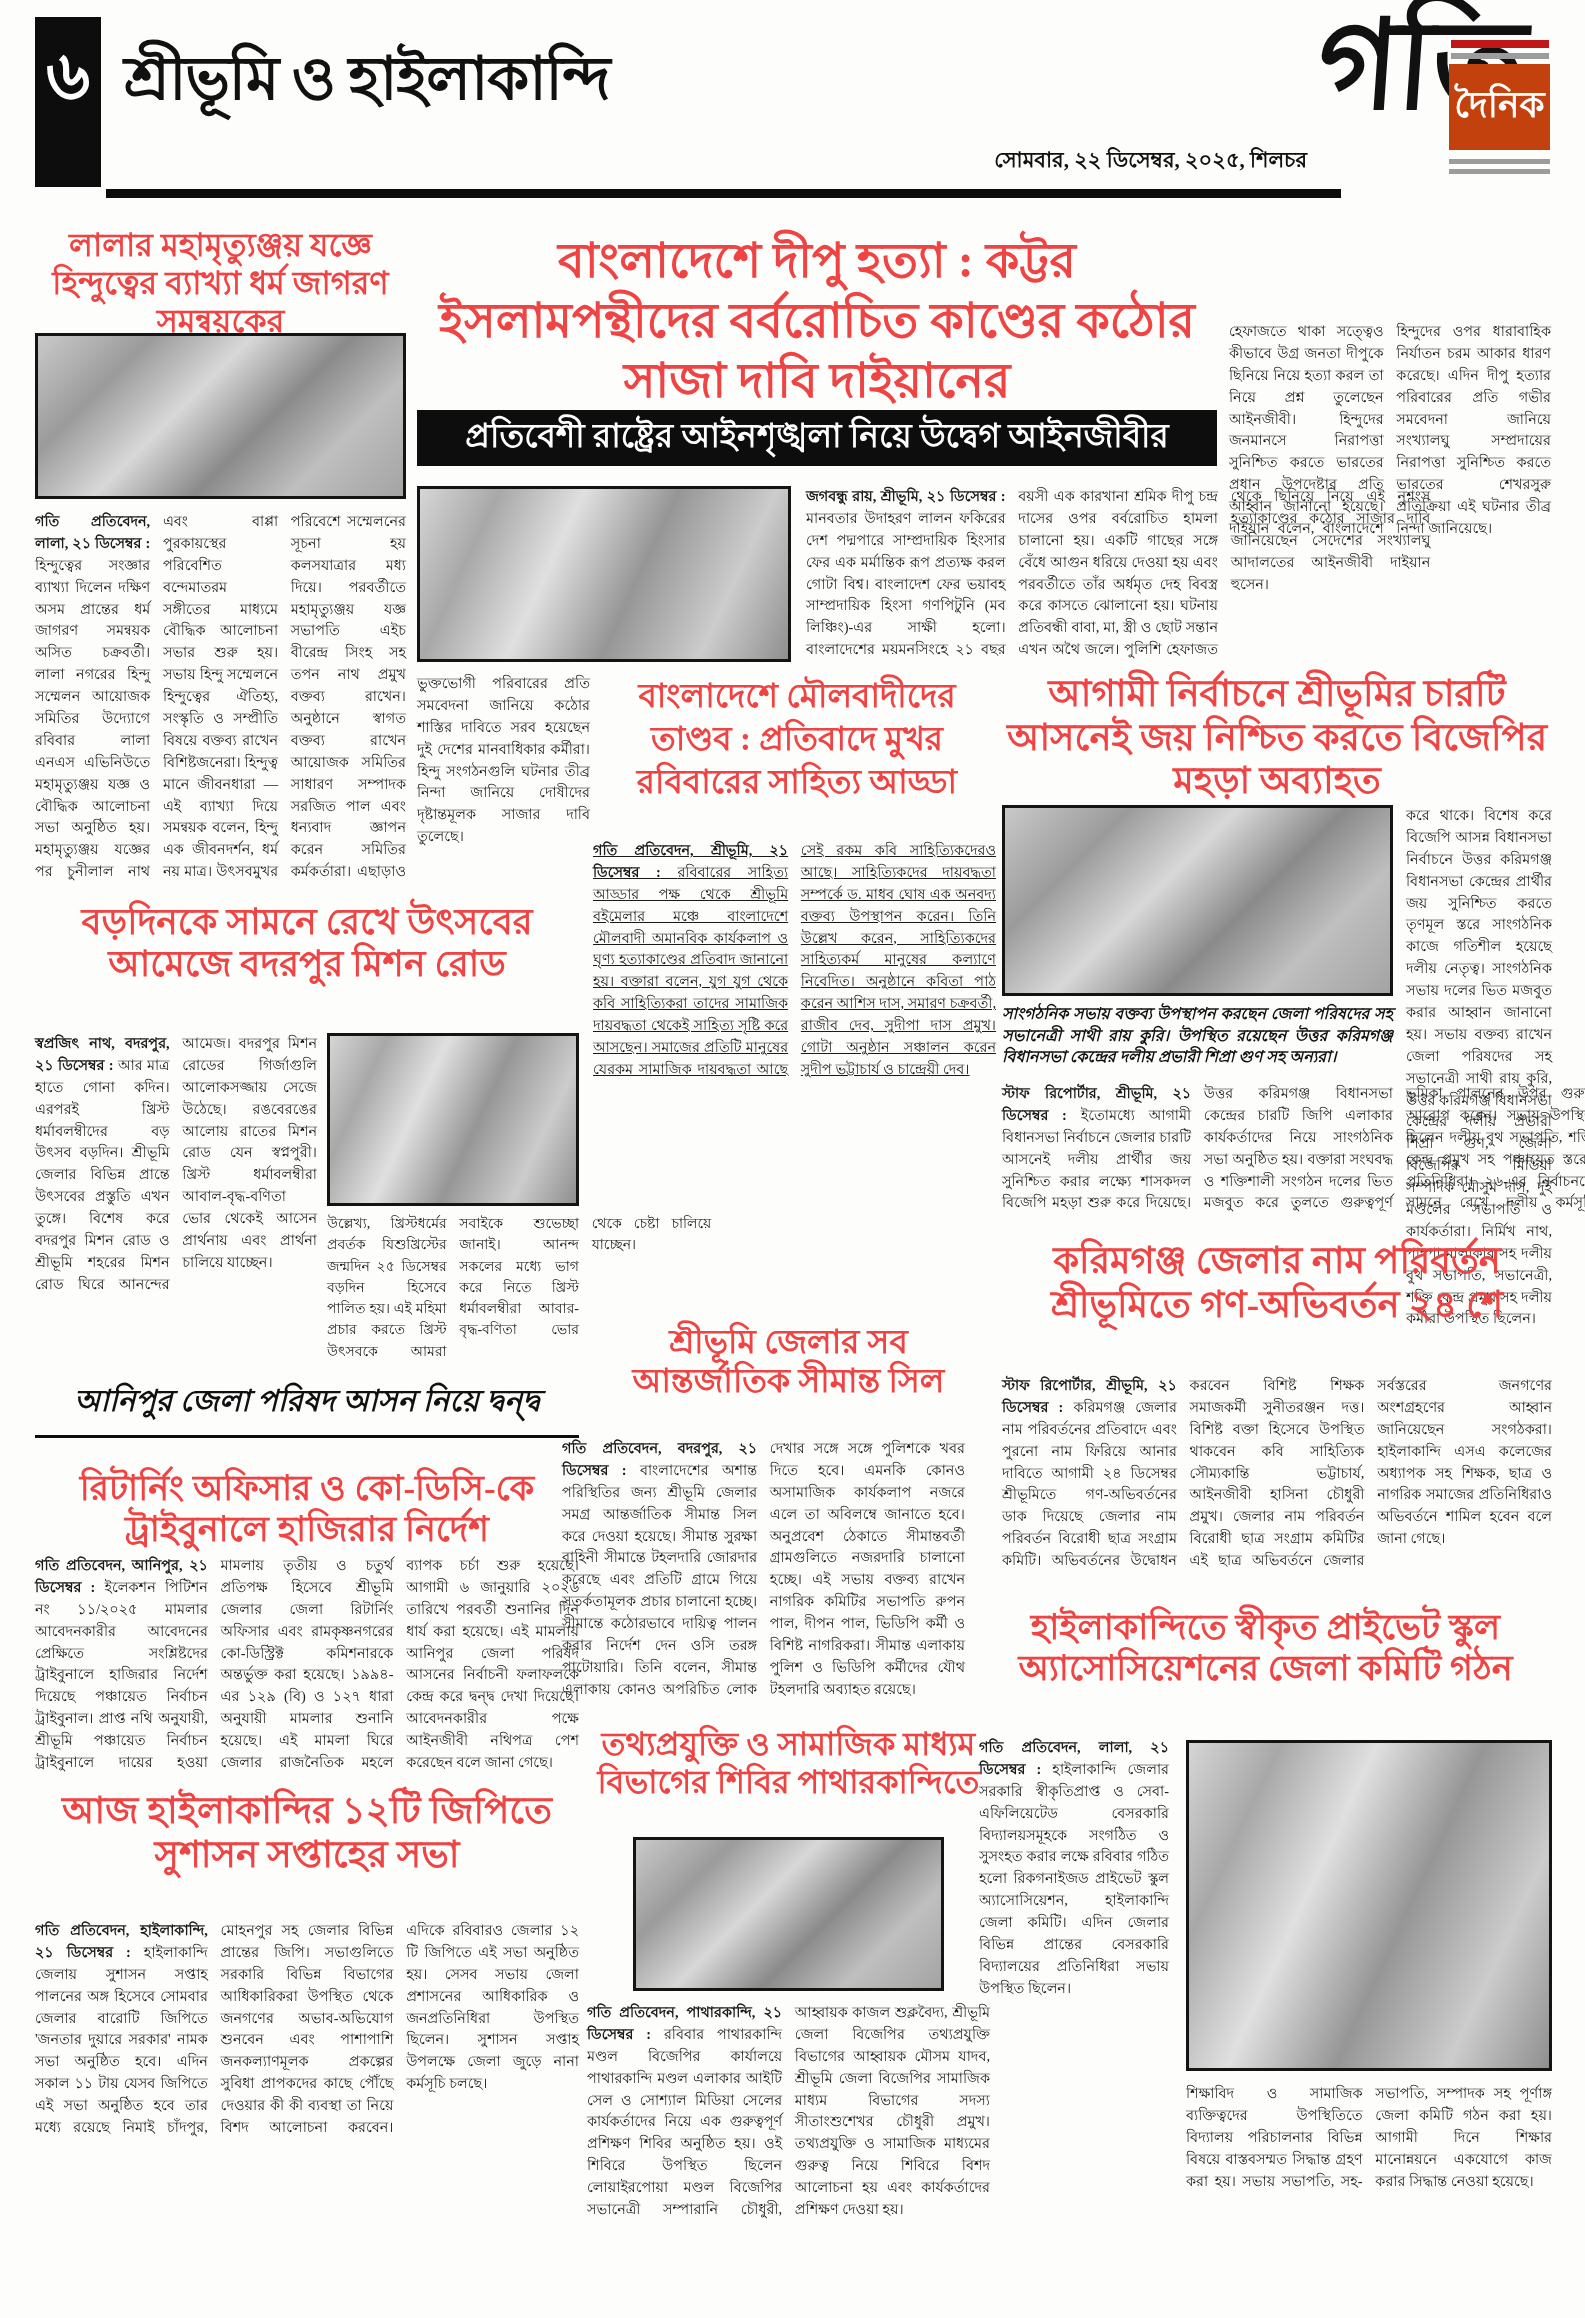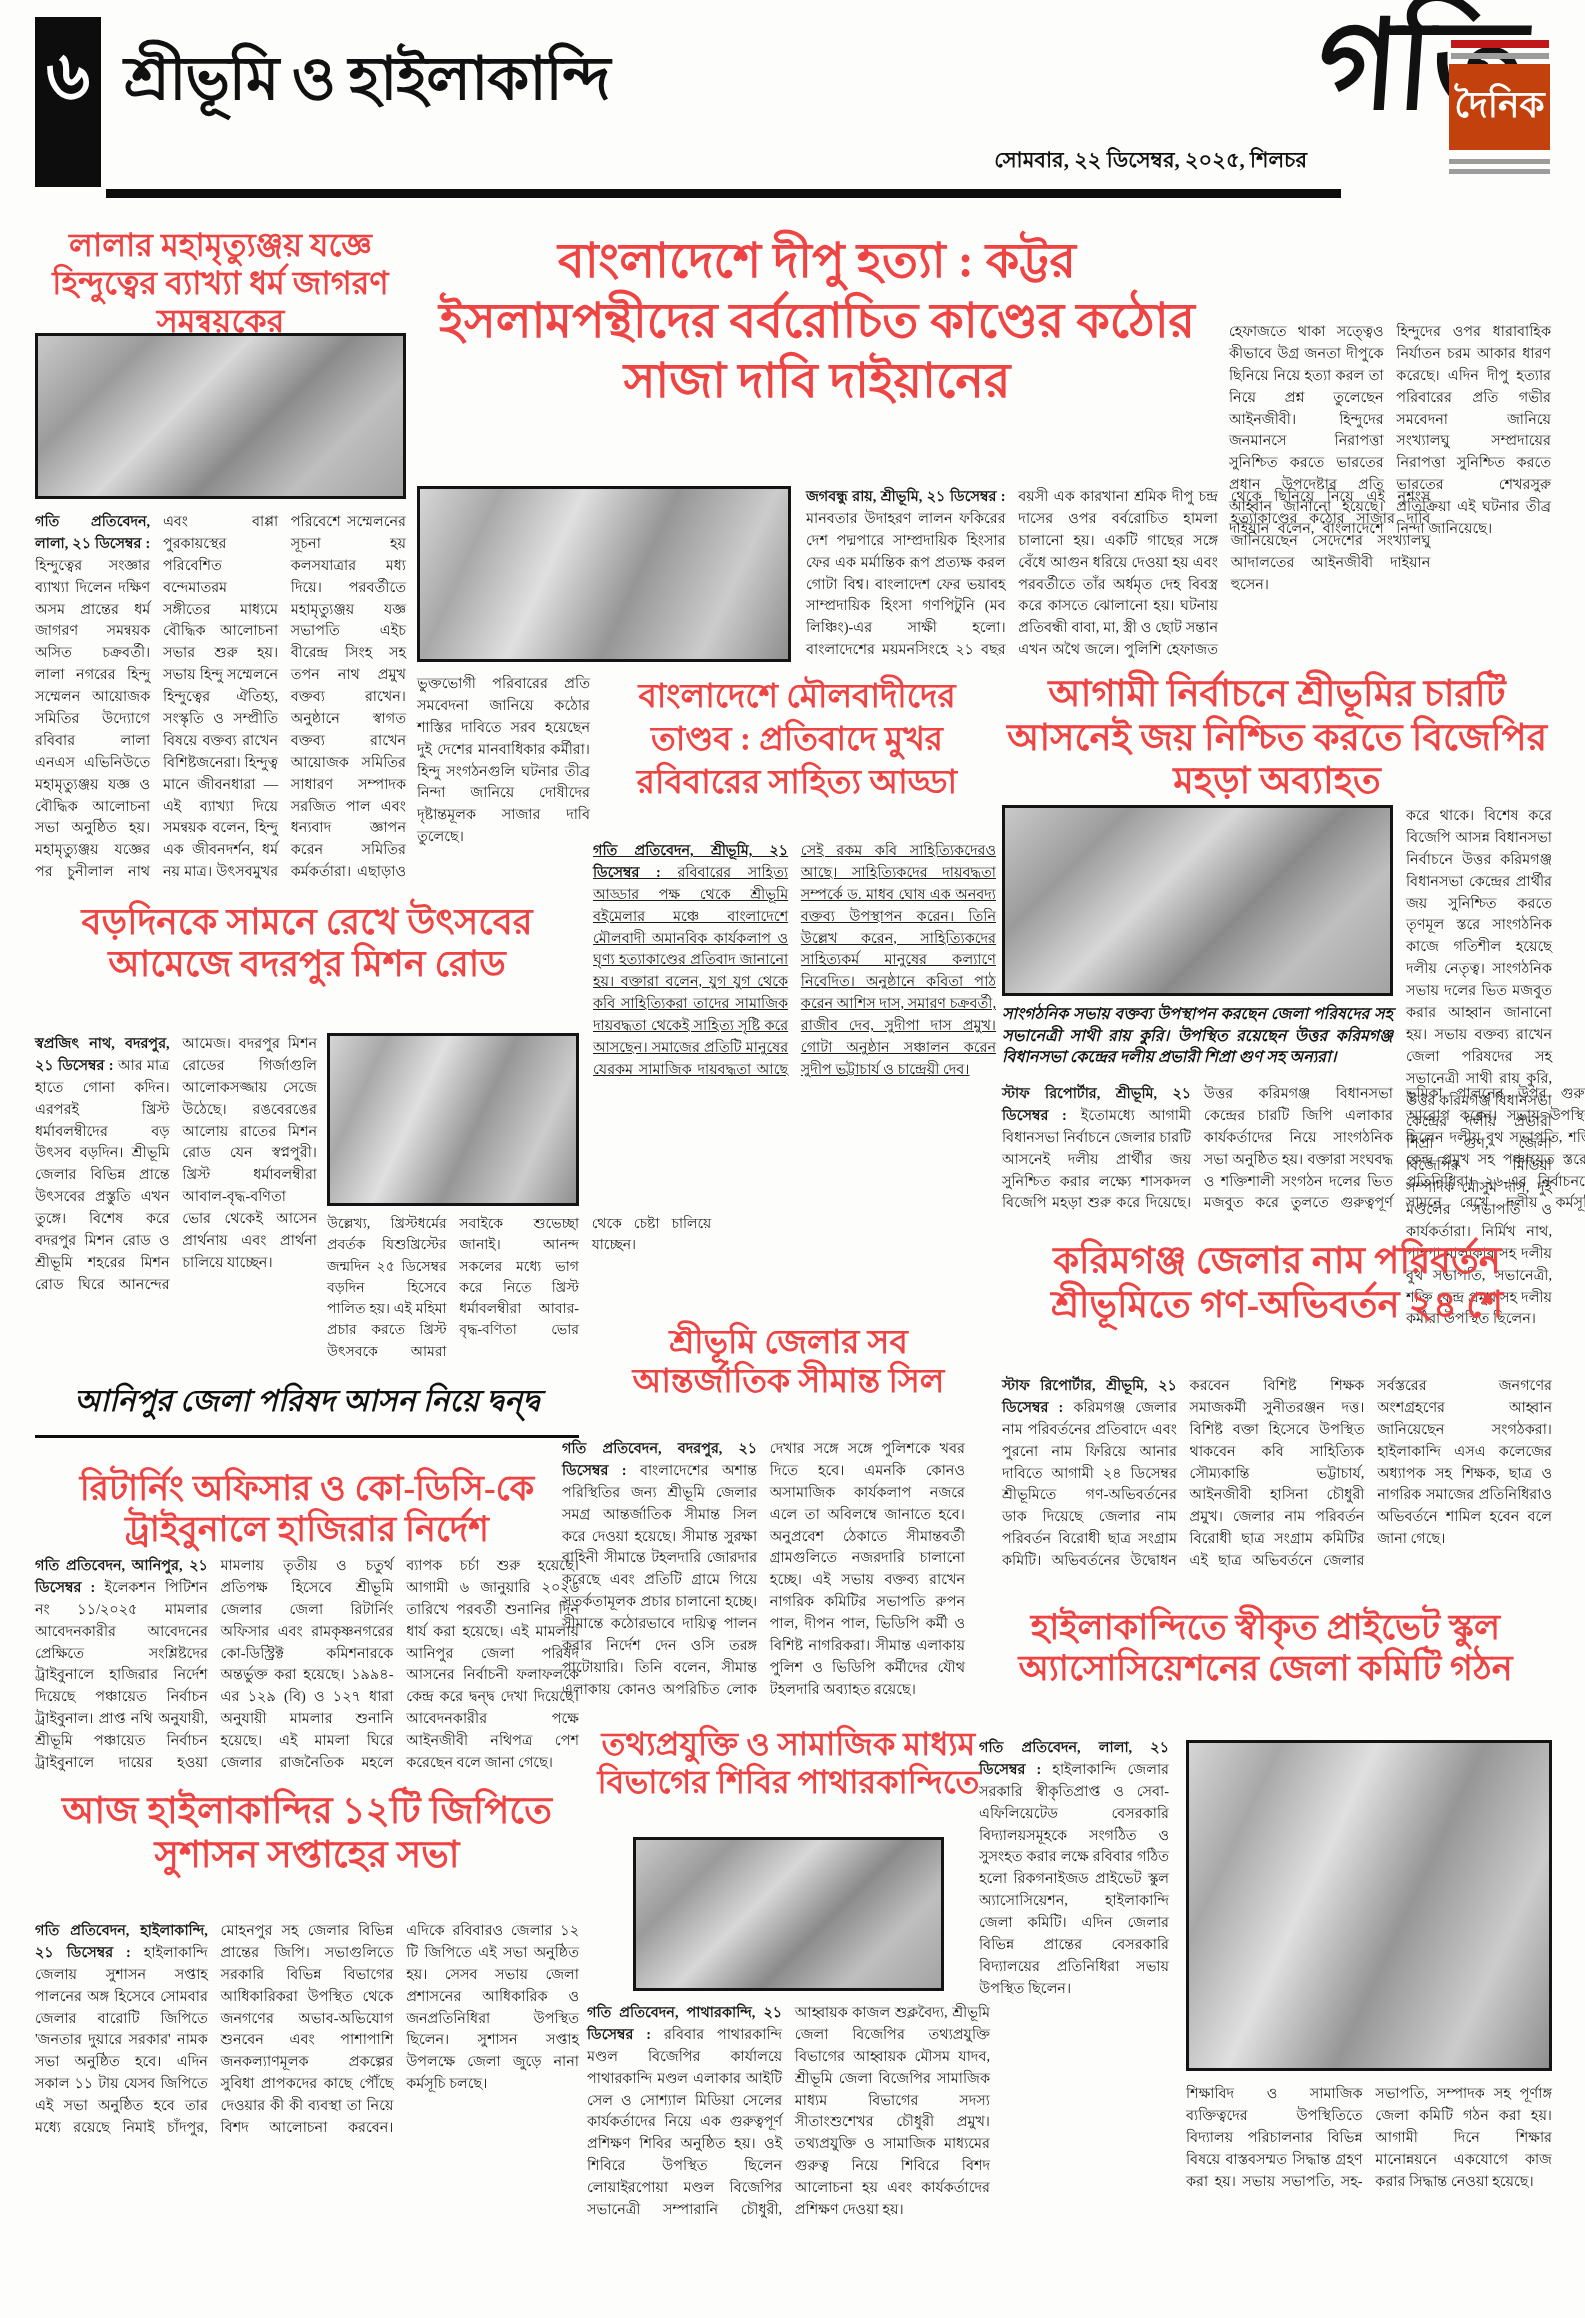--- a/index.html
+++ b/index.html
@@ -67,20 +67,23 @@
   <div class="abs fineprint-bar" style="left:1449px; top:169px; width:101px; height:5.2px;"></div>
 
   <div class="abs hl" style="left:35px; top:227px; width:371px; font-size:32px;">লালার মহামৃত্যুঞ্জয় যজ্ঞে হিন্দুত্বের ব্যাখ্যা ধর্ম জাগরণ সমন্বয়কের</div>
   <div class="abs photo" style="left:35px; top:333px; width:371px; height:166px;"></div>
   <div class="abs body-text cols3" style="left:35px; top:511px; width:371px; height:380px;">
     <span class="byline">গতি প্রতিবেদন, লালা, ২১ ডিসেম্বর :</span>
     <span>হিন্দুত্বের সংজ্ঞার ব্যাখ্যা দিলেন দক্ষিণ অসম প্রান্তের ধর্ম জাগরণ সমন্বয়ক অসিত চক্রবর্তী। লালা নগরের হিন্দু সম্মেলন আয়োজক সমিতির উদ্যোগে রবিবার লালা এনএস এভিনিউতে মহামৃত্যুঞ্জয় যজ্ঞ ও বৌদ্ধিক আলোচনা সভা অনুষ্ঠিত হয়। মহামৃত্যুঞ্জয় যজ্ঞের পর চুনীলাল নাথ এবং বাপ্পা পুরকায়স্থের পরিবেশিত বন্দেমাতরম সঙ্গীতের মাধ্যমে বৌদ্ধিক আলোচনা সভার শুরু হয়। সভায় হিন্দু সম্মেলনে হিন্দুত্বের ঐতিহ্য, সংস্কৃতি ও সম্প্রীতি বিষয়ে বক্তব্য রাখেন বিশিষ্টজনেরা। হিন্দুত্ব মানে জীবনধারা — এই ব্যাখ্যা দিয়ে সমন্বয়ক বলেন, হিন্দু এক জীবনদর্শন, ধর্ম নয় মাত্র। উৎসবমুখর পরিবেশে সম্মেলনের সূচনা হয় কলসযাত্রার মধ্য দিয়ে। পরবর্তীতে মহামৃত্যুঞ্জয় যজ্ঞ সভাপতি এইচ বীরেন্দ্র সিংহ সহ তপন নাথ প্রমুখ বক্তব্য রাখেন। অনুষ্ঠানে স্বাগত বক্তব্য রাখেন আয়োজক সমিতির সাধারণ সম্পাদক সরজিত পাল এবং ধন্যবাদ জ্ঞাপন করেন সমিতির কর্মকর্তারা। এছাড়াও বিশিষ্ট সমাজসেবী ও শিক্ষক মানিক গাও সহ অসংখ্য ধর্মপ্রাণ মানুষ উপস্থিত ছিলেন।</span>
   </div>
 
   <div class="abs hl" style="left:417px; top:231px; width:800px; font-size:48px; line-height:1.25;">বাংলাদেশে দীপু হত্যা : কট্টর ইসলামপন্থীদের বর্বরোচিত কাণ্ডের কঠোর সাজা দাবি দাইয়ানের</div>
+  <div class="abs subhead-box" style="left:417px; top:410px; width:800px; height:56px; font-size:33px;">
+    <span>প্রতিবেশী রাষ্ট্রের আইনশৃঙ্খলা নিয়ে উদ্বেগ আইনজীবীর</span>
+  </div>
   <div class="abs photo alt" style="left:417px; top:486px; width:374px; height:176px;"></div>
   <div class="abs body-text cols2" style="left:806px; top:486px; width:412px; height:178px;">
     <span class="byline">জগবন্ধু রায়, শ্রীভূমি, ২১ ডিসেম্বর :</span>
     <span>মানবতার উদাহরণ লালন ফকিরের দেশ পদ্মপারে সাম্প্রদায়িক হিংসার ফের এক মর্মান্তিক রূপ প্রত্যক্ষ করল গোটা বিশ্ব। বাংলাদেশ ফের ভয়াবহ সাম্প্রদায়িক হিংসা গণপিটুনি (মব লিঞ্চিং)-এর সাক্ষী হলো। বাংলাদেশের ময়মনসিংহে ২১ বছর বয়সী এক কারখানা শ্রমিক দীপু চন্দ্র দাসের ওপর বর্বরোচিত হামলা চালানো হয়। একটি গাছের সঙ্গে বেঁধে আগুন ধরিয়ে দেওয়া হয় এবং পরবর্তীতে তাঁর অর্ধমৃত দেহ বিবস্ত্র করে কাসতে ঝোলানো হয়। ঘটনায় প্রতিবন্ধী বাবা, মা, স্ত্রী ও ছোট সন্তান এখন অথৈ জলে। পুলিশি হেফাজত থেকে ছিনিয়ে নিয়ে এই নৃশংস হত্যাকাণ্ডের কঠোর সাজার দাবি জানিয়েছেন সেদেশের সংখ্যালঘু আদালতের আইনজীবী দাইয়ান হুসেন।</span>
   </div>
   <div class="abs body-text cols2" style="left:1229px; top:321px; width:322px; height:345px;">হেফাজতে থাকা সত্ত্বেও কীভাবে উগ্র জনতা দীপুকে ছিনিয়ে নিয়ে হত্যা করল তা নিয়ে প্রশ্ন তুলেছেন আইনজীবী। হিন্দুদের জনমানসে নিরাপত্তা সুনিশ্চিত করতে ভারতের প্রধান উপদেষ্টার প্রতি আহ্বান জানানো হয়েছে। দাইয়ান বলেন, বাংলাদেশে হিন্দুদের ওপর ধারাবাহিক নির্যাতন চরম আকার ধারণ করেছে। এদিন দীপু হত্যার পরিবারের প্রতি গভীর সমবেদনা জানিয়ে সংখ্যালঘু সম্প্রদায়ের নিরাপত্তা সুনিশ্চিত করতে ভারতের শেখরসুরু প্রতিক্রিয়া এই ঘটনার তীব্র নিন্দা জানিয়েছে।</div>
   <div class="abs body-text" style="left:417px; top:673px; width:173px; height:219px;">ভুক্তভোগী পরিবারের প্রতি সমবেদনা জানিয়ে কঠোর শাস্তির দাবিতে সরব হয়েছেন দুই দেশের মানবাধিকার কর্মীরা। হিন্দু সংগঠনগুলি ঘটনার তীব্র নিন্দা জানিয়ে দোষীদের দৃষ্টান্তমূলক সাজার দাবি তুলেছে।</div>
 
   <div class="abs hl" style="left:607px; top:675px; width:380px; font-size:33px; line-height:1.3;">বাংলাদেশে মৌলবাদীদের তাণ্ডব : প্রতিবাদে মুখর রবিবারের সাহিত্য আড্ডা</div>
   <div class="abs body-text cols2" style="left:593px; top:840px; width:403px; height:472px;text-decoration:underline;">

